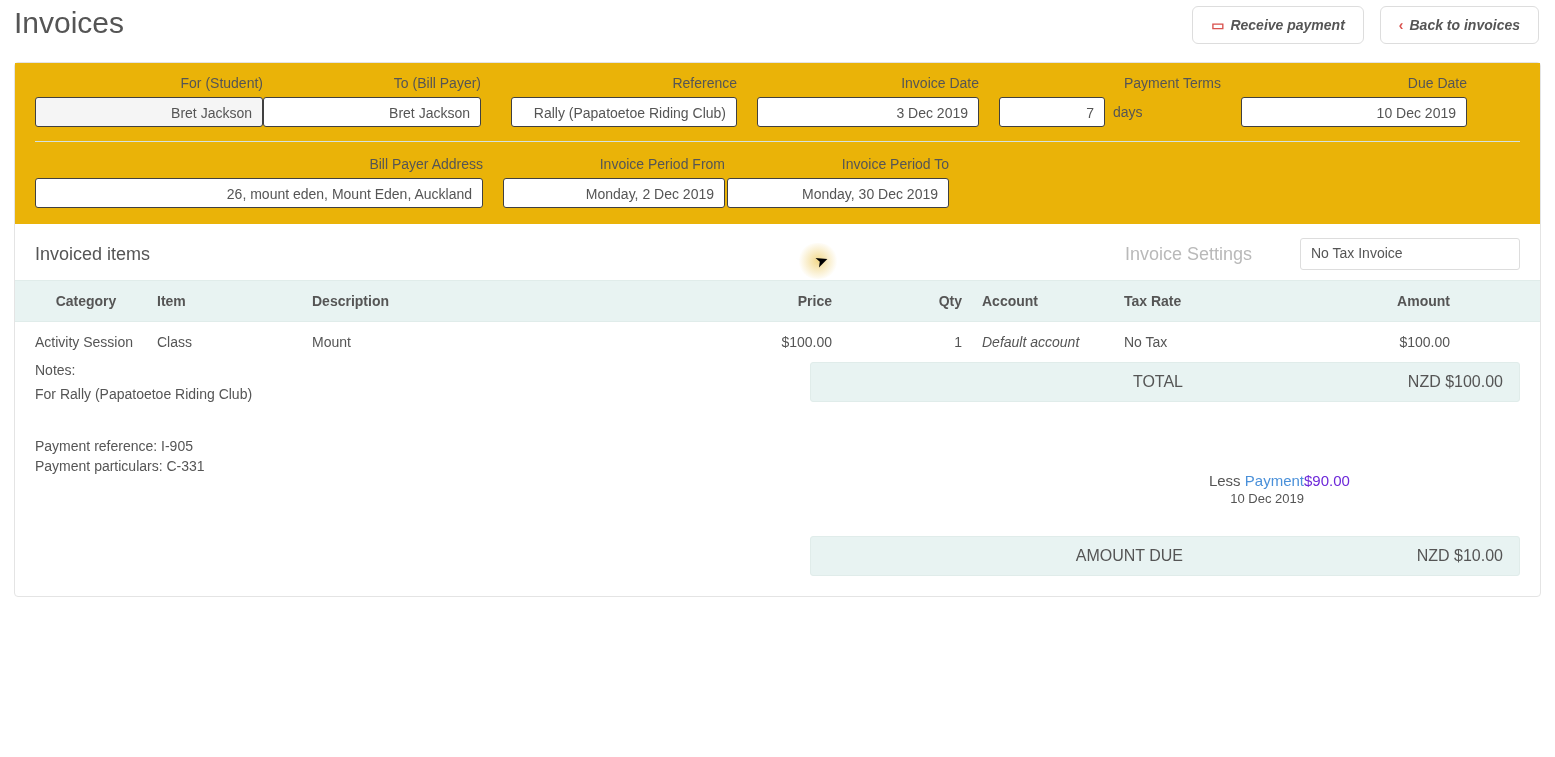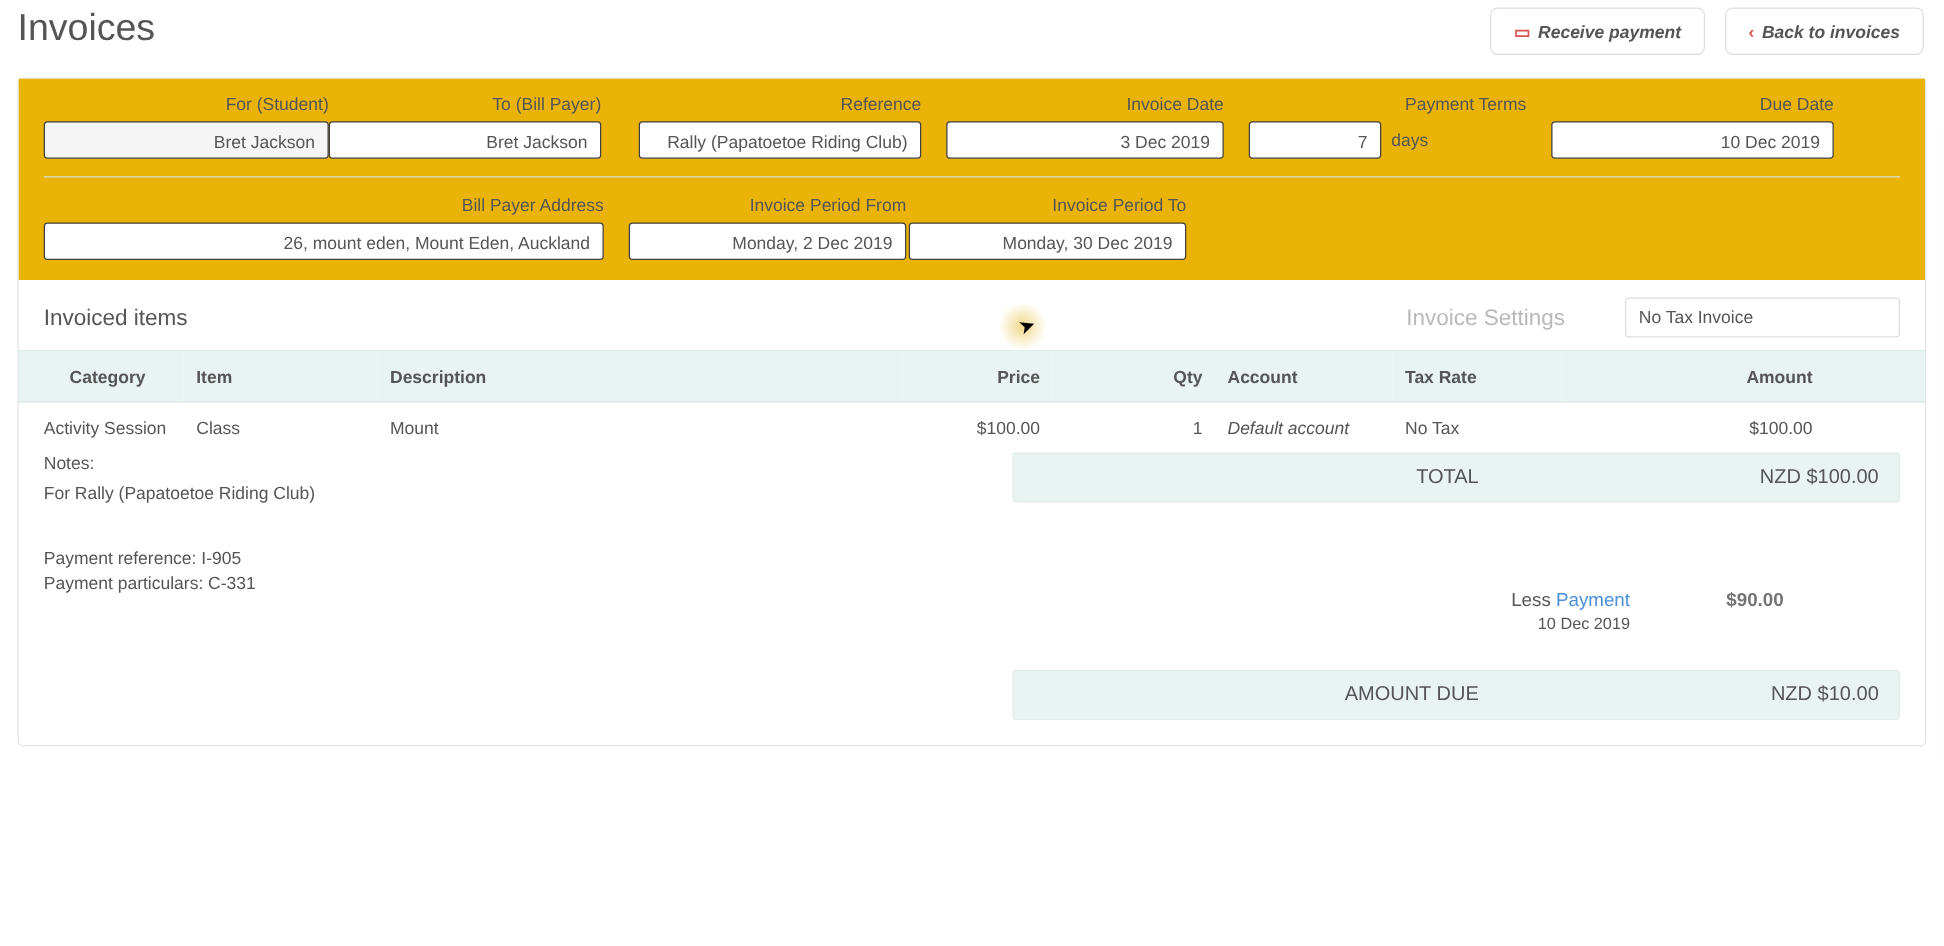--- a/index.html
+++ b/index.html
@@ -178,21 +178,21 @@
   .payment-block {
     display: flex;
     justify-content: flex-end;
     padding: 70px 16px 30px 0;
     gap: 0;
   }
   .payment-text { text-align: right; }
   .payment-text .line1 { font-size: 15px; color: #555; }
   .payment-text .line1 .pay-link { color: #4a90d9; cursor: pointer; }
   .payment-text .line2 { font-size: 13px; color: #555; margin-top: 2px; }
-  .payment-amount { width: 200px; text-align: center; color: #737373; font-size: 15px; font-weight: 700; cursor: pointer; }
+  .payment-amount { width: 200px; text-align: left; color: #6d28d9; font-size: 15px; font-weight: 400; cursor: pointer; }
   .outer-gray {
     position: absolute;
     left: 0; right: 0; top: 99px; bottom: 0;
     background: #f4f4f4;
     z-index: -1;
   }
   .card { position: relative; z-index: 1; }
   .cursor-highlight {
     position: absolute;
     left: 797px;

